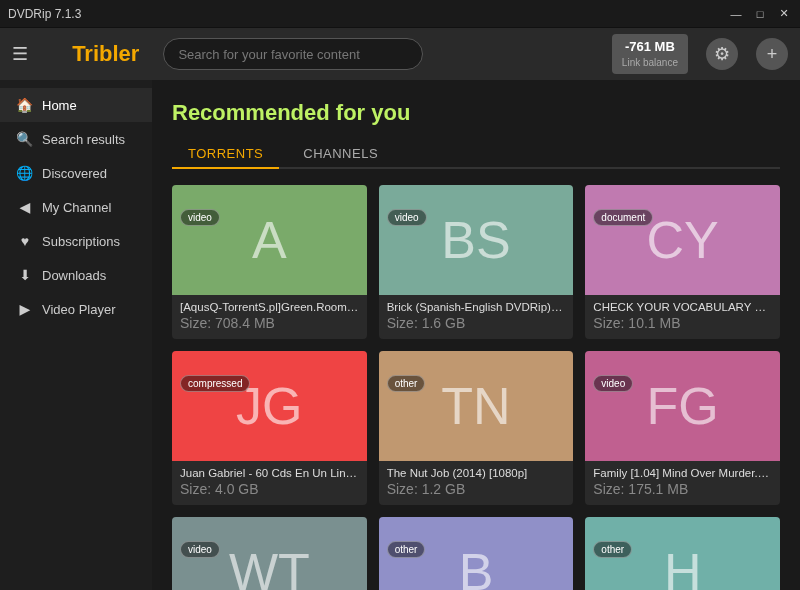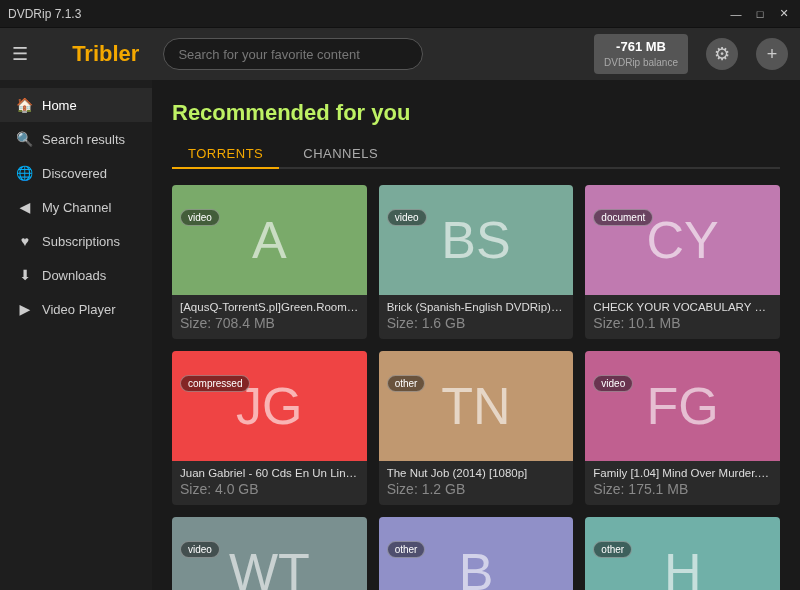--- a/index.html
+++ b/index.html
@@ -191,21 +191,21 @@
   </div>
 </div>
 
 <div class="header">
   <span class="hamburger">☰</span>
   <span class="brand">Tribler</span>
   <input class="search-bar" type="text" placeholder="Search for your favorite content" style="">
   <div class="header-right">
     <div class="token-balance">
       <div class="token-value">-761 MB</div>
-      <div class="token-label">DVDRip balance</div>
+      <div class="token-label">Link balance</div>
     </div>
     <div class="header-icon-btn">
       <span>⚙</span>
     </div>
     <div class="header-icon-btn">
       <span>+</span>
     </div>
   </div>
 </div>
 

